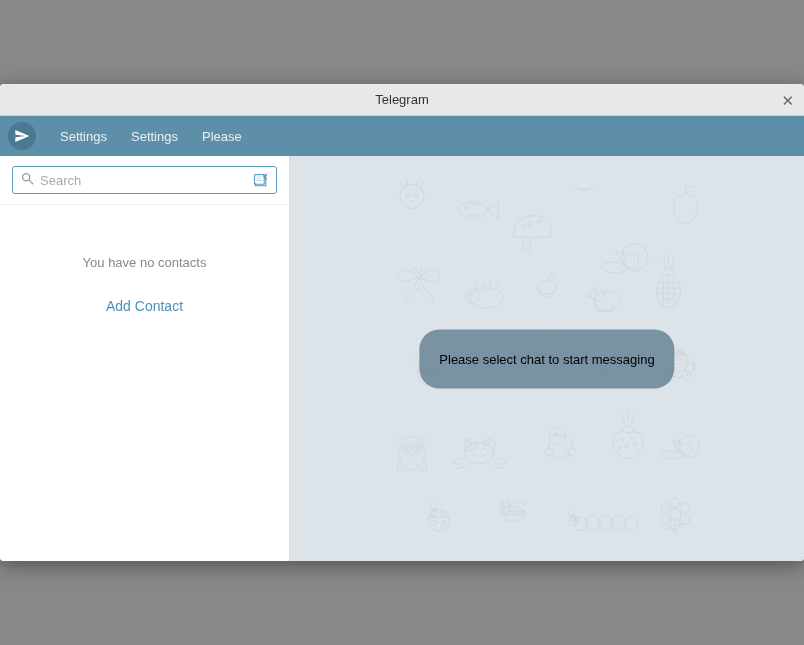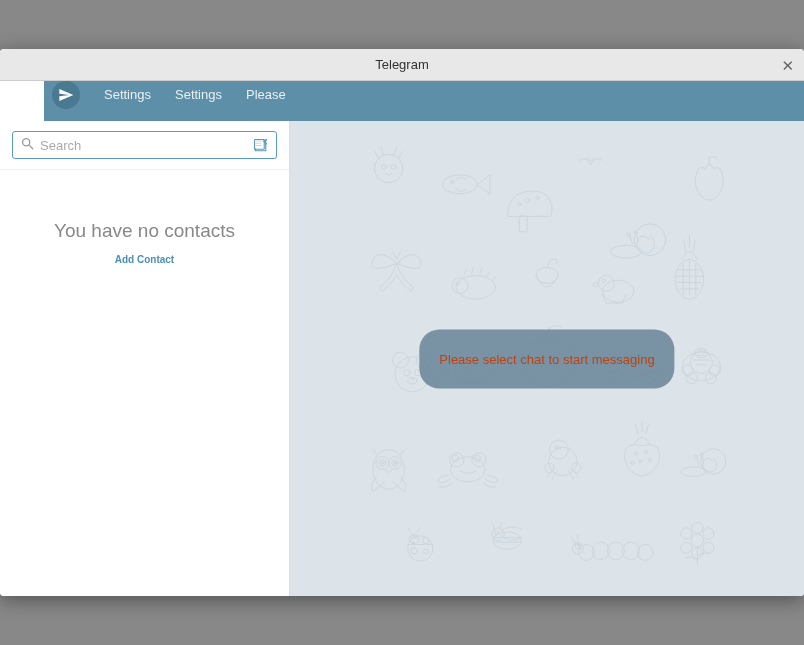--- a/index.html
+++ b/index.html
@@ -12,21 +12,21 @@
       background: #888;
       display: flex;
       justify-content: center;
       align-items: center;
       height: 100vh;
       font-family: 'Segoe UI', Arial, sans-serif;
     }
 
     .window {
       width: 804px;
-      height: 547px;
+      height: 477px;
       background: #fff;
       border-radius: 4px;
       overflow: hidden;
       box-shadow: 0 4px 20px rgba(0,0,0,0.4);
       display: flex;
       flex-direction: column;
     }
 
     
     .title-bar {
@@ -57,24 +57,23 @@
       background: none;
       border: none;
       line-height: 1;
     }
 
     
     .menu-bar {
       background: #5d8fa8;
       height: 40px;
       display: flex;
-      align-items: flex-start;
+      align-items: center;
       padding: 0 8px;
       flex-shrink: 0;
-      margin-left: 44px;
     }
 
     .menu-logo {
       width: 28px;
       height: 28px;
       background: #4a7a92;
       border-radius: 50%;
       display: flex;
       align-items: center;
       justify-content: center;
@@ -162,31 +161,30 @@
     .contacts-area {
       flex: 1;
       display: flex;
       flex-direction: column;
       align-items: center;
       justify-content: flex-start;
       padding-top: 50px;
     }
 
     .no-contacts-text {
-      font-size: 19px;
+      font-size: 13px;
       color: #888;
-      margin-bottom: 12px;
+      margin-bottom: 28px;
     }
 
     .add-contact-link {
       color: #4a90b8;
-      font-size: 10px;
+      font-size: 14px;
       cursor: pointer;
       text-decoration: none;
-      font-weight: bold;
     }
 
     
     .chat-area {
       flex: 1;
       background: #dce3e9;
       position: relative;
       overflow: hidden;
     }
 
@@ -203,21 +201,21 @@
       height: 100%;
       opacity: 0.35;
     }
 
     .select-chat-msg {
       position: absolute;
       top: 50%;
       left: 50%;
       transform: translate(-50%, -50%);
       background: rgba(90, 120, 140, 0.75);
-      color: #c2410c;
+      color: #000000;
       padding: 22px 20px;
       border-radius: 20px;
       font-size: 13px;
       white-space: nowrap;
       text-align: center;
     }
   </style>
 </head>
 <body>
 

